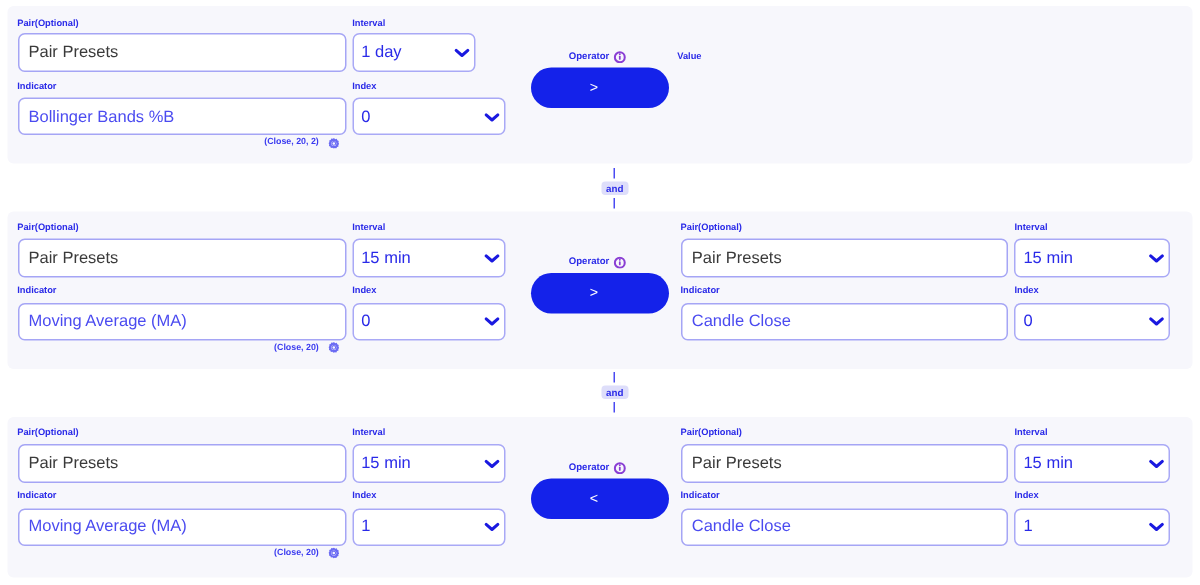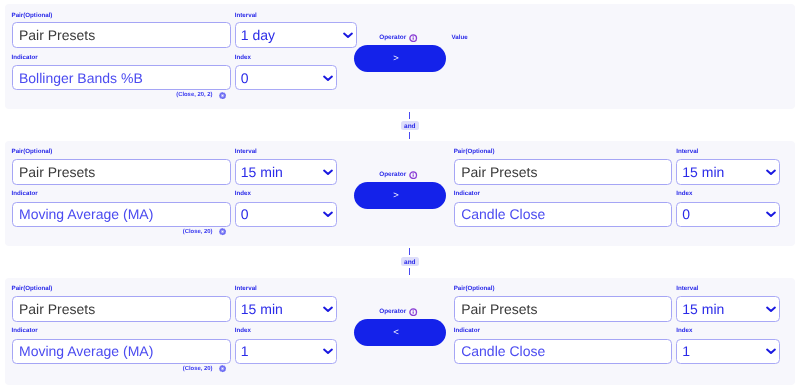--- a/index.html
+++ b/index.html
@@ -7,21 +7,21 @@
     --seltext:#2a2ae8; --inpborder:#a5a5f5; --selborder:#a9a9f6; --chev:#1a19e0;
     --opbtn:#1422ea; --opsym:#ffffff; --info:#8a3ed4; --meta:#3a3af0; --gear:#6b6bf3;
     --connline:#4a4af2; --badgebg:#dedefa; --badgetext:#2a2ae8; --pagebg:#ffffff;
   }
   html,body{margin:0;padding:0;}
   body{width:800px;height:390px;background:var(--pagebg);font-family:"Liberation Sans",sans-serif;overflow:hidden;-webkit-font-smoothing:antialiased;text-rendering:geometricPrecision;}
   .wrap{position:relative;width:800px;height:390px;}
   .row{position:absolute;left:5px;width:790px;background:var(--panelbg);border-radius:4px;}
   .lbl{position:absolute;font-size:6.2px;line-height:7px;color:var(--labelblue);font-weight:700;white-space:nowrap;}
   .box{position:absolute;box-sizing:border-box;border:1px solid var(--inpborder);border-radius:4.5px;background:#fff;height:25.6px;}
-  .box .txt{position:absolute;left:6.5px;top:50%;transform:translateY(-50%);font-size:14px;color:var(--inputtext);white-space:nowrap;}
+  .box .txt{position:absolute;left:6.5px;top:50%;transform:translateY(-50%);font-size:11px;color:var(--inputtext);white-space:nowrap;}
   .box.bluetext .txt{color:var(--indtext);}
   .box.select{border-color:var(--selborder);}
   .box.select .txt{color:var(--seltext);left:5.0px;}
   .chev{position:absolute;right:1.9px;top:50%;transform:translateY(-50%);width:12px;height:8px;}
   .oplbl{position:absolute;display:flex;align-items:center;justify-content:center;gap:3.2px;font-size:6.4px;font-weight:700;color:var(--labelblue);line-height:8px;}
   .infoicon{width:8.4px;height:8.4px;display:block;}
   .opbtn{position:absolute;background:var(--opbtn);border-radius:14px;display:flex;align-items:center;justify-content:center;color:var(--opsym);font-size:9.5px;}
   .opbtn span{position:relative;left:-4px;top:-0.2px;}
   .meta{position:absolute;display:flex;align-items:center;gap:6.0px;font-size:5.9px;color:var(--meta);font-weight:600;white-space:nowrap;}
   .gear{width:7.3px;height:7.3px;display:block;}
@@ -32,21 +32,21 @@
 </head>
 <body>
 
 <div class="wrap">
 <div class="row" style="top:3.8px;height:105.6px;">
 <div class="lbl" style="left:6.5px;top:7.8px;">Pair(Optional)</div>
 <div class="box" style="left:6.5px;top:18.6px;width:219px;">
         <span class="txt">Pair Presets</span>
       </div>
 <div class="lbl" style="left:229.8px;top:7.8px;">Interval</div>
-<div class="box select" style="left:229.8px;top:18.6px;width:122px;">
+<div class="box select" style="left:229.8px;top:18.6px;width:82px;">
         <span class="txt">1 day</span>
         <svg class="chev" viewBox="0 0 12 8">
           <path d="M2.1 2.6 L6 6.0 L9.9 2.6" fill="none" stroke="var(--chev)" stroke-width="2.0" stroke-linecap="round" stroke-linejoin="round"></path>
         </svg>
       </div>
 <div class="lbl" style="left:6.5px;top:49.8px;">Indicator</div>
 <div class="box bluetext" style="left:6.5px;top:61.0px;width:219px;padding-left:32px;">
         <span class="txt">Bollinger Bands %B</span>
       </div>
 <div class="lbl" style="left:229.8px;top:49.8px;">Index</div>

